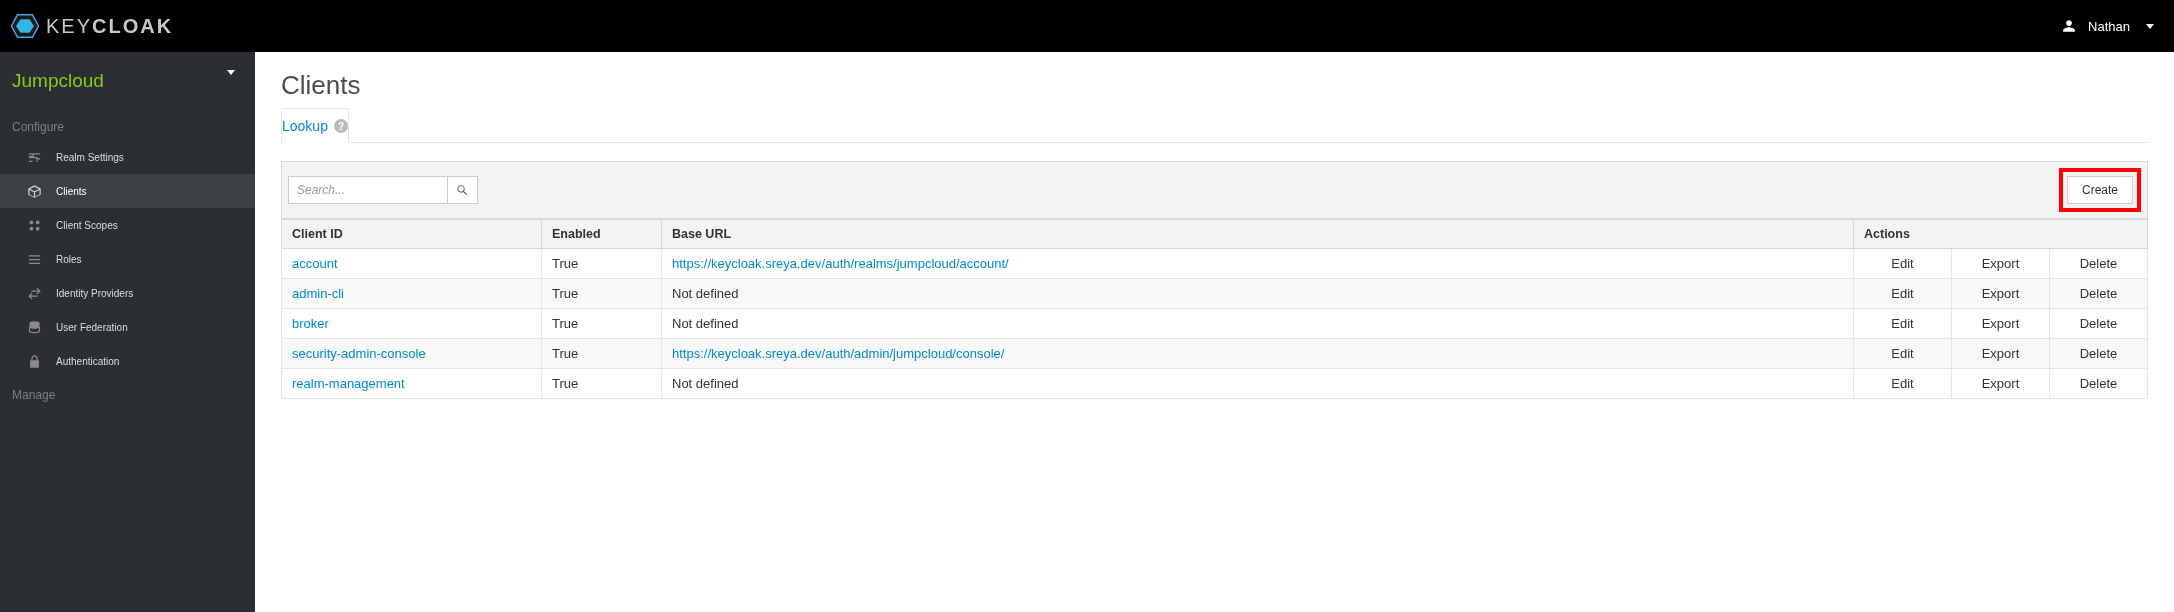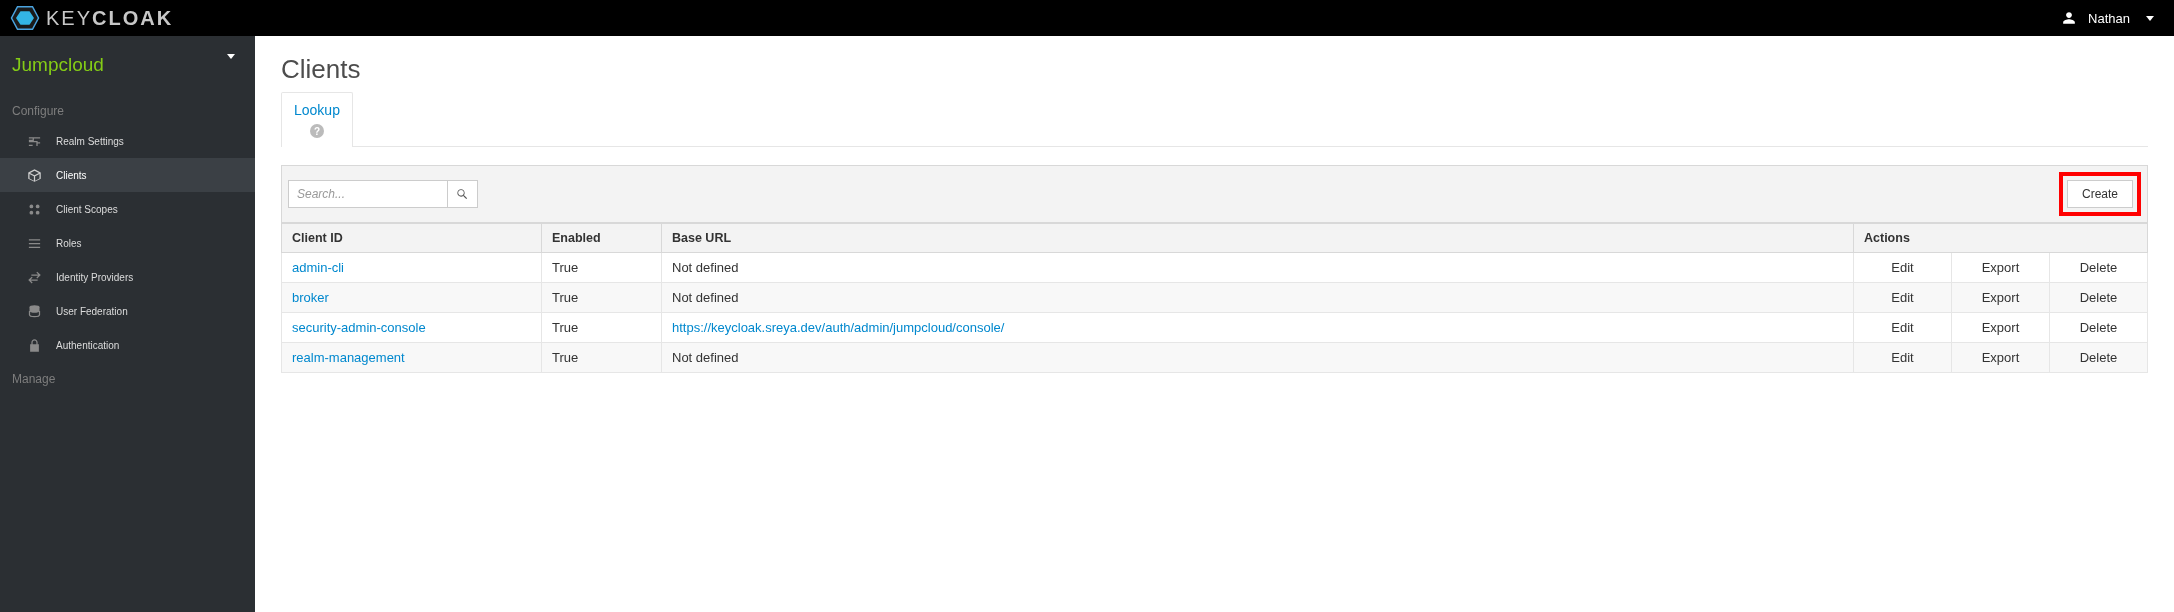--- a/index.html
+++ b/index.html
@@ -1,20 +1,20 @@
 <!DOCTYPE html>
 <html><head>
 <meta charset="utf-8">
 <style>
   * { box-sizing: border-box; margin: 0; padding: 0; }
   html, body { height: 100%; font-family: -apple-system, "Helvetica Neue", Arial, sans-serif; font-size: 13px; color: #333; }
   body { display: flex; flex-direction: column; }
 
   
-  .topbar { background: #000; color: #fff; height: 36px; display: flex; align-items: center; justify-content: space-between; padding: 0 20px 0 10px; }
+  .topbar { background: #000; color: #fff; height: 52px; display: flex; align-items: center; justify-content: space-between; padding: 0 20px 0 10px; }
   .brand { display: flex; align-items: center; gap: 6px; }
   .brand svg { width: 30px; height: 30px; }
   .brand-text { font-size: 20px; letter-spacing: 2px; font-weight: 600; color: #c7c7c7; }
   .brand-text .light { font-weight: 300; }
   .user-menu { display: flex; align-items: center; gap: 12px; color: #fff; cursor: pointer; font-size: 13px; }
   .user-menu svg { width: 14px; height: 14px; fill: #fff; }
   .caret-down { width: 0; height: 0; border-left: 4px solid transparent; border-right: 4px solid transparent; border-top: 5px solid #fff; margin-left: 4px; }
 
   
   .main { flex: 1; display: flex; min-height: 0; }
@@ -27,21 +27,21 @@
   .sb-section { font-size: 12px; color: #7d7d7d; padding: 10px 12px 6px; }
   .sb-item { display: flex; align-items: center; gap: 14px; padding: 9px 12px 9px 26px; color: #dcdcdc; cursor: pointer; font-size: 10px; }
   .sb-item.active { background: #3b4045; color: #fff; }
   .sb-icon { width: 16px; height: 16px; display: inline-flex; align-items: center; justify-content: center; }
   .sb-icon svg { width: 15px; height: 15px; fill: #8a8a8a; }
   .sb-item.active .sb-icon svg { fill: #cfcfcf; }
 
   
   h1.page-title { font-size: 26px; font-weight: 400; color: #4d4d4d; margin-bottom: 6px; }
   .tabs { border-bottom: 1px solid #e6e6e6; display: flex; margin-bottom: 18px; }
-  .tab { border: 1px solid #e6e6e6; border-bottom: none; background: #fff; padding: 9px 12px; font-size: 14px; color: #0088ce; border-radius: 2px 2px 0 0; display: flex; align-items: center; gap: 6px; cursor: pointer; position: relative; top: 1px; flex-direction: column; }
+  .tab { border: 1px solid #e6e6e6; border-bottom: none; background: #fff; padding: 9px 0; font-size: 14px; color: #0088ce; border-radius: 2px 2px 0 0; display: flex; align-items: center; gap: 6px; cursor: pointer; position: relative; top: 1px; }
   .help-icon { width: 14px; height: 14px; border-radius: 50%; background: #bbb; color: #fff; font-size: 10px; display: inline-flex; align-items: center; justify-content: center; font-weight: bold; }
 
   .toolbar { border: 1px solid #d8d8d8; background: #f3f3f3; padding: 6px; display: flex; align-items: center; justify-content: space-between; }
   .search-group { display: flex; }
   .search-input { width: 160px; height: 28px; border: 1px solid #ccc; padding: 0 8px; font-size: 12px; font-style: italic; color: #888; }
   .search-input::placeholder { font-style: italic; color: #999; }
   .search-btn { width: 30px; height: 28px; border: 1px solid #ccc; border-left: none; background: #fff; display: flex; align-items: center; justify-content: center; cursor: pointer; }
   .search-btn svg { width: 13px; height: 13px; fill: #555; }
   .create-highlight { border: 4px solid #ff0000; padding: 4px; }
   .create-btn { height: 28px; padding: 0 14px; background: #fff; border: 1px solid #ccc; font-size: 12px; cursor: pointer; color: #333; }
@@ -176,20 +176,28 @@
       <thead>
         <tr>
           <th style="width:260px">Client ID</th>
           <th style="width:120px">Enabled</th>
           <th>Base URL</th>
           <th colspan="3" class="actions-header">Actions</th>
         </tr>
       </thead>
       <tbody id="clients-tbody">
           <tr>
+            <td><span class="link">account</span></td>
+            <td>True</td>
+            <td><span class="link">https://keycloak.sreya.dev/auth/realms/jumpcloud/account/</span></td>
+            <td class="action-cell">Edit</td>
+            <td class="action-cell">Export</td>
+            <td class="action-cell">Delete</td>
+          </tr>
+          <tr>
             <td><span class="link">admin-cli</span></td>
             <td>True</td>
             <td class="muted">Not defined</td>
             <td class="action-cell">Edit</td>
             <td class="action-cell">Export</td>
             <td class="action-cell">Delete</td>
           </tr>
           <tr>
             <td><span class="link">broker</span></td>
             <td>True</td>

